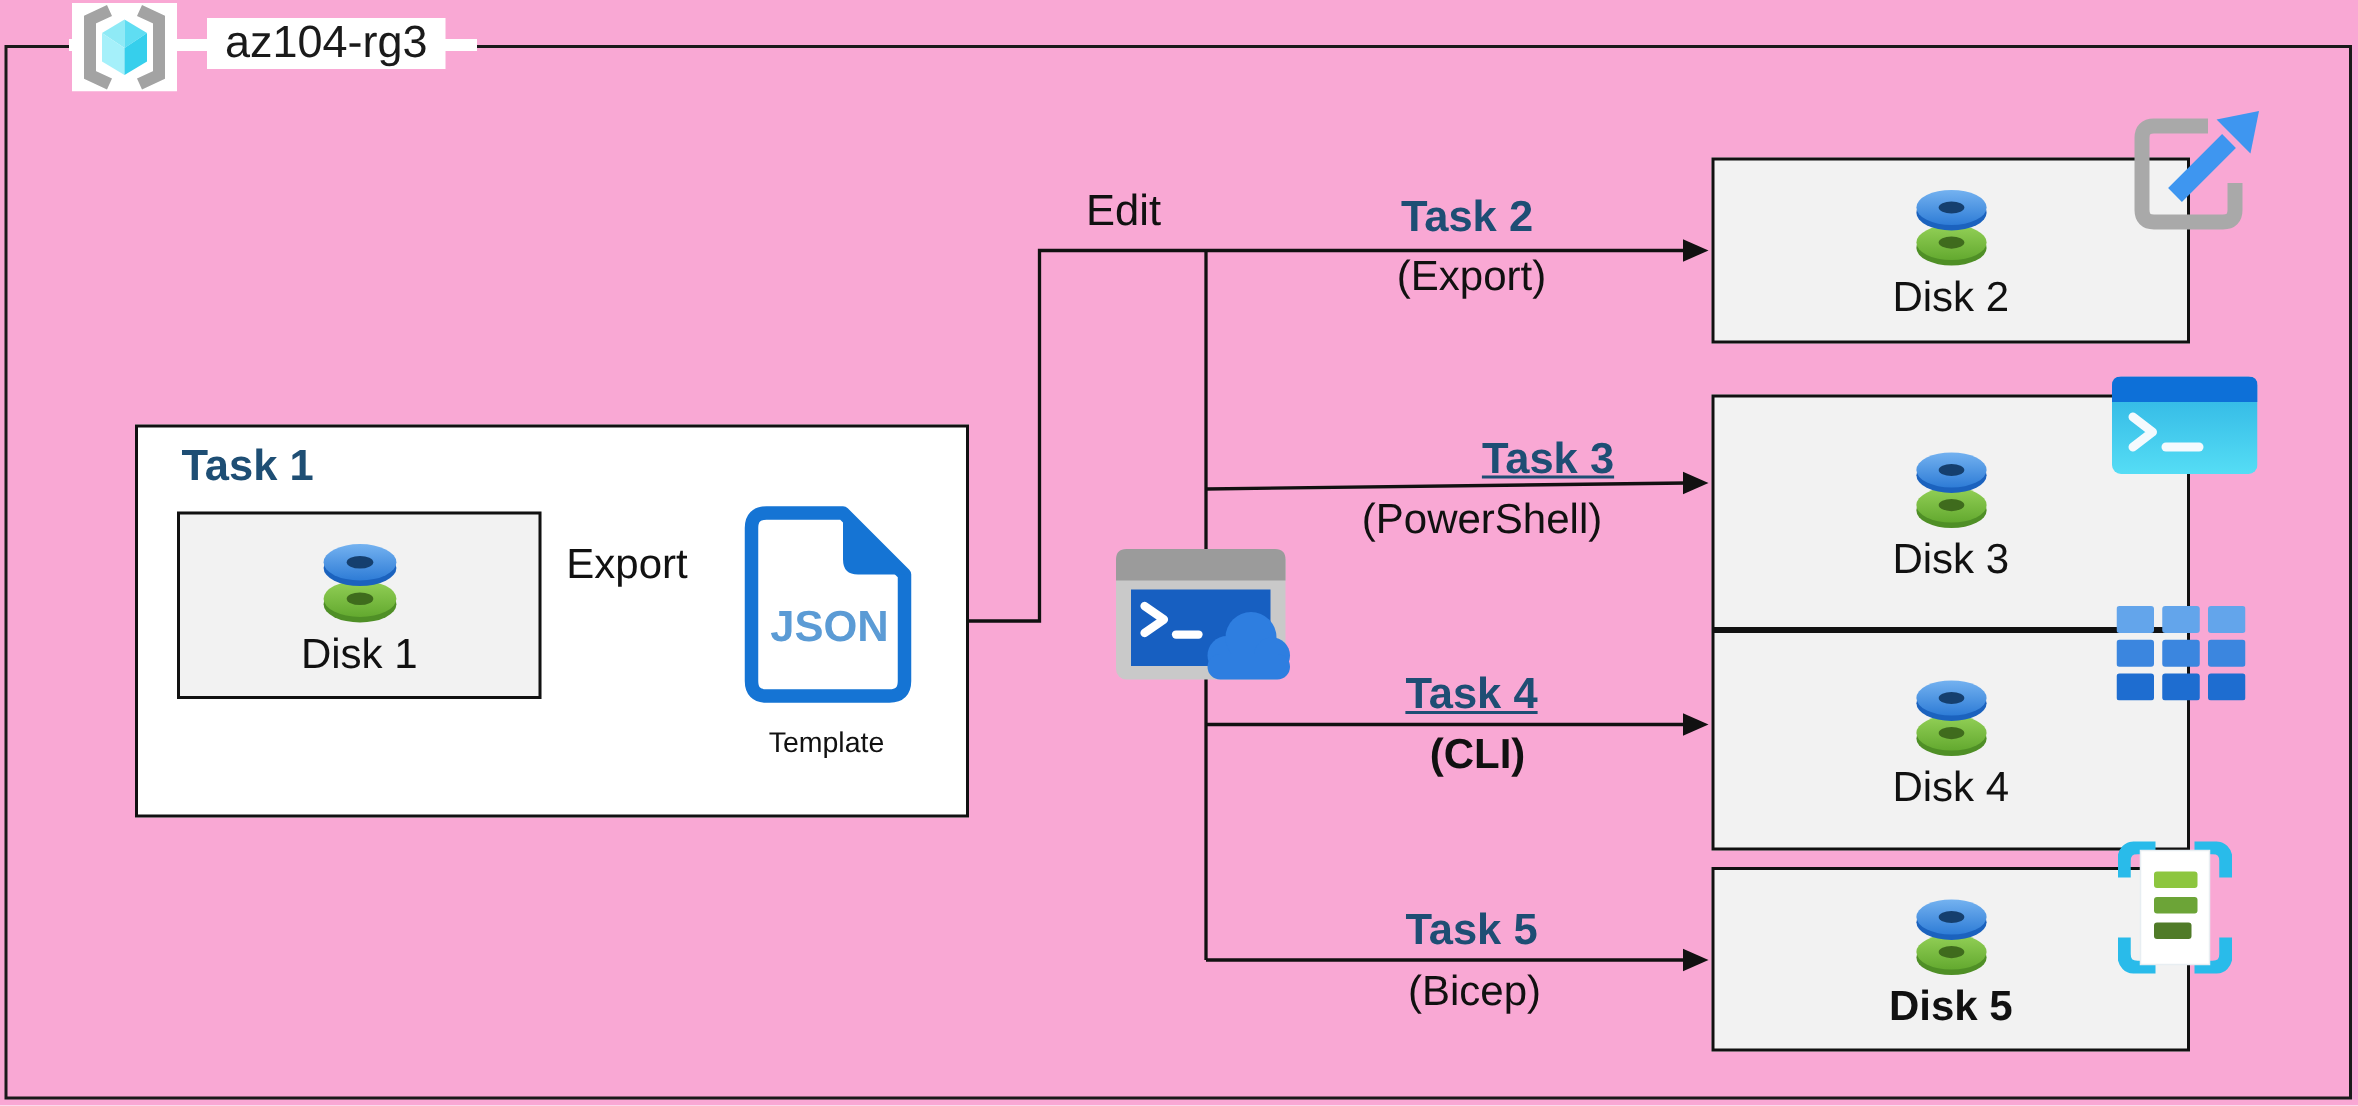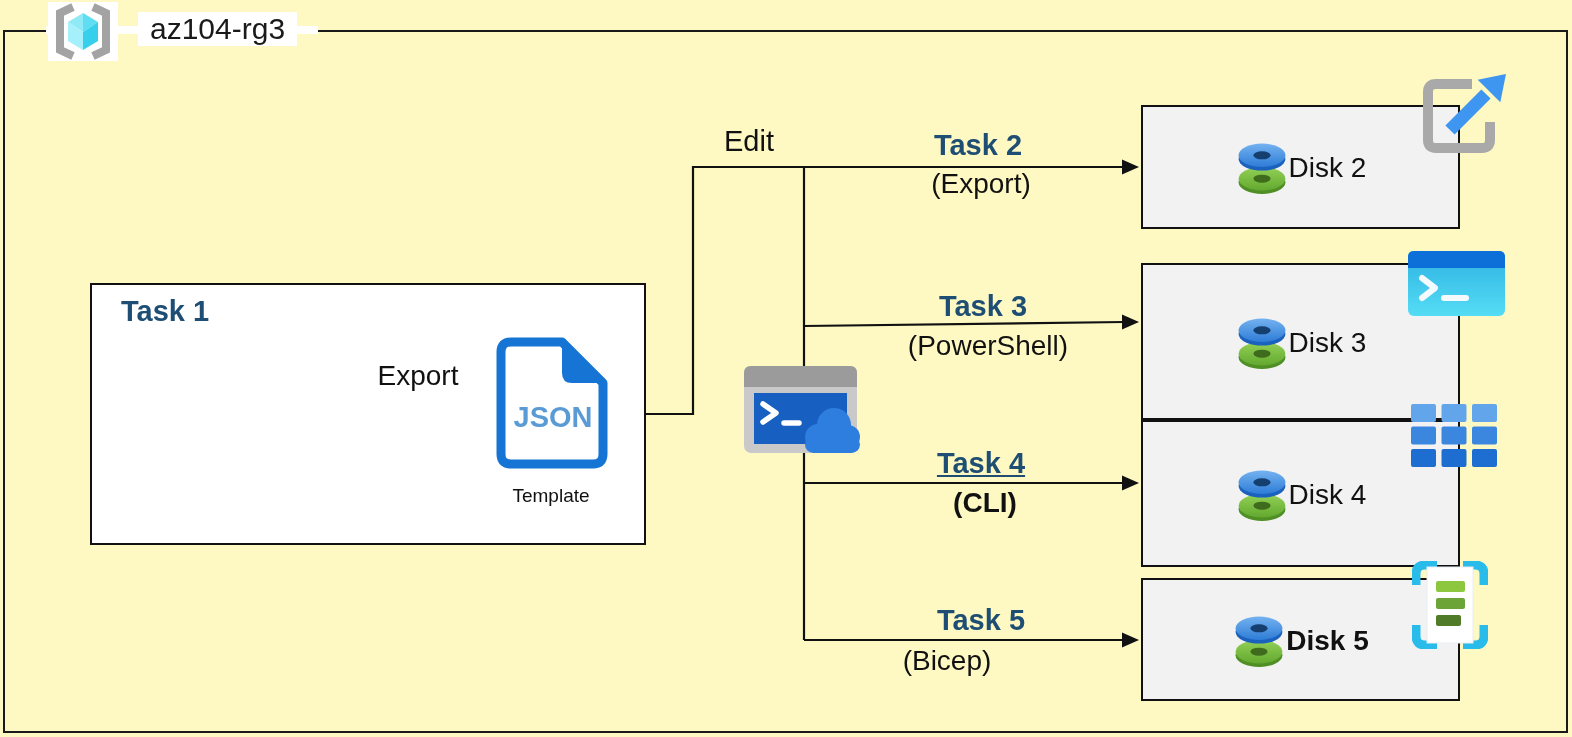--- a/index.html
+++ b/index.html
@@ -1,33 +1,33 @@
 <!DOCTYPE html>
 <html><head>
 <meta charset="utf-8">
 <style>
   html,body{margin:0;padding:0;background:#fff;}
   .canvas{
-    position:relative;width:1572px;height:737px;background:#fef9c3;overflow:hidden;
+    position:relative;width:1572px;height:737px;background:#f9a8d4;overflow:hidden;
     font-family:"Liberation Sans","DejaVu Sans",sans-serif;color:#111;
   }
   .outer-border{
     position:absolute;left:3px;top:30px;width:1565px;height:703px;
     border:2px solid #1a1a1a;box-sizing:border-box;
   }
   .hdr-patch{position:absolute;left:46px;top:26px;width:272px;height:8px;background:#fff;}
   .rg-title{
     position:absolute;left:138px;top:12px;font-size:30px;color:#1a1a1a;
     background:#fff;padding:0 12px;white-space:nowrap;
   }
   .lines{position:absolute;left:0;top:0;width:1572px;height:737px;pointer-events:none;z-index:1;}
   .box{position:absolute;box-sizing:border-box;border:2px solid #111;z-index:2;}
   .task1-box{left:90px;top:283px;width:556px;height:262px;background:#fff;}
   .task1-label{position:absolute;left:29px;top:10px;font-size:29px;font-weight:bold;color:#1E4E74;}
-  .disk-box{background:#F2F2F2;display:flex;flex-direction:row;align-items:center;justify-content:center;}
+  .disk-box{background:#F2F2F2;display:flex;flex-direction:column;align-items:center;justify-content:center;}
   .disk-box .dlabel{font-size:28px;color:#111;margin-top:2px;}
   .disk-box svg{flex:0 0 auto;}
   .lbl{position:absolute;transform:translateX(-50%);white-space:nowrap;z-index:2;}
   .lbl.task{font-size:29px;font-weight:bold;color:#1E4E74;}
   .lbl.method{font-size:28px;color:#111;}
   .lbl.plain{font-size:28px;color:#111;}
   .icon{position:absolute;z-index:3;}
   .defs-holder{position:absolute;width:0;height:0;overflow:hidden;}
 </style>
 </head>
@@ -89,20 +89,26 @@
       <polygon points="1139,322 1122,314.5 1122,329.5"></polygon>
       <polygon points="1139,483 1122,475.5 1122,490.5"></polygon>
       <polygon points="1139,640 1122,632.5 1122,647.5"></polygon>
     </g>
   </svg>
 
   <div class="box task1-box">
     <span class="task1-label">Task 1</span>
   </div>
 
+  <div class="box disk-box" style="left:118px;top:341px;width:243px;height:125px;">
+    <svg width="56" height="62" viewBox="0 0 60 62">
+      <use href="#disk"></use>
+    </svg>
+    <span class="dlabel">Disk 1</span>
+  </div>
 
   <div class="lbl plain" style="left:418px;top:360px;">Export</div>
 
   <svg class="icon" style="left:494px;top:337px;" width="116" height="132" viewBox="0 0 116 132">
     <path d="M68,5 H17 Q7,5 7,15 V117 Q7,127 17,127 H99 Q109,127 109,117 V46 Z" fill="#fff" stroke="#1574D4" stroke-width="9" stroke-linejoin="round"></path>
     <path d="M68,5 L109,46 H78 Q68,46 68,36 Z" fill="#1574D4"></path>
     <text x="59" y="90" text-anchor="middle" font-size="29" font-weight="bold" fill="#5B9BD5">JSON</text>
   </svg>
   <div class="lbl plain" style="left:551px;top:485px;font-size:19px;">Template</div>
 
@@ -118,28 +124,28 @@
       <circle cx="74" cy="71" r="13"></circle>
       <circle cx="90" cy="59" r="17"></circle>
       <circle cx="104" cy="71" r="12"></circle>
       <rect x="61" y="70" width="55" height="17" rx="8.5"></rect>
     </g>
   </svg>
 
   <div class="lbl task" style="left:978px;top:129px;">Task 2</div>
   <div class="lbl method" style="left:981px;top:168px;">(Export)</div>
 
-  <div class="lbl task" style="left:983px;top:290px;">Task 3</div>
+  <div class="lbl task" style="left:1032px;top:290px;text-decoration:underline;">Task 3</div>
   <div class="lbl method" style="left:988px;top:330px;">(PowerShell)</div>
 
   <div class="lbl task" style="left:981px;top:447px;text-decoration:underline;">Task 4</div>
   <div class="lbl method" style="left:985px;top:487px;font-weight:bold;">(CLI)</div>
 
   <div class="lbl task" style="left:981px;top:604px;">Task 5</div>
-  <div class="lbl method" style="left:947px;top:645px;">(Bicep)</div>
+  <div class="lbl method" style="left:983px;top:645px;">(Bicep)</div>
 
   <div class="box disk-box" style="left:1141px;top:105px;width:319px;height:124px;">
     <svg width="54" height="60" viewBox="0 0 60 62">
         <use href="#disk"></use>
       </svg>
     <span class="dlabel">Disk 2</span>
   </div>
 
   <div class="box disk-box" style="left:1141px;top:263px;width:319px;height:157px;">
     <svg width="54" height="60" viewBox="0 0 60 62">

